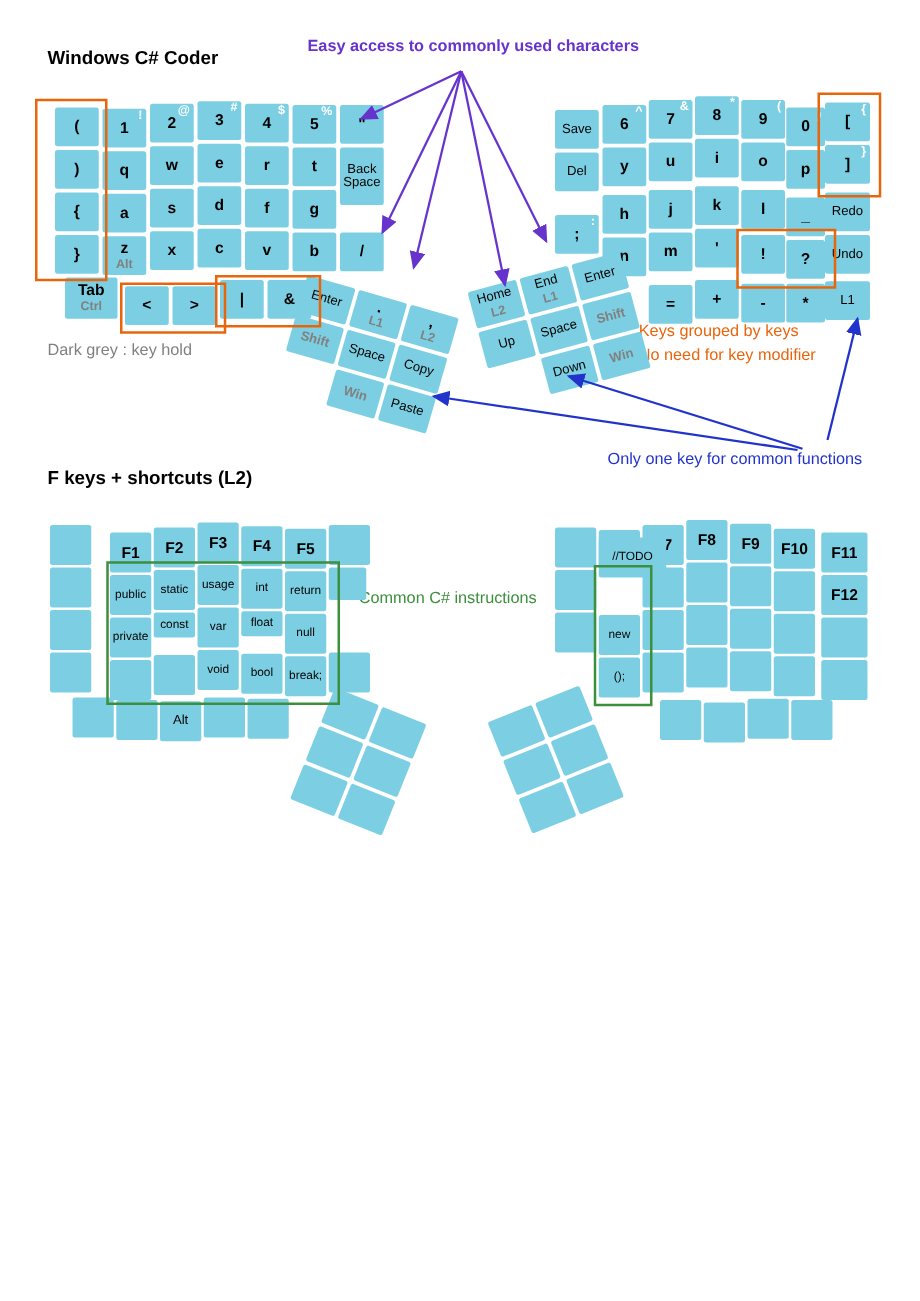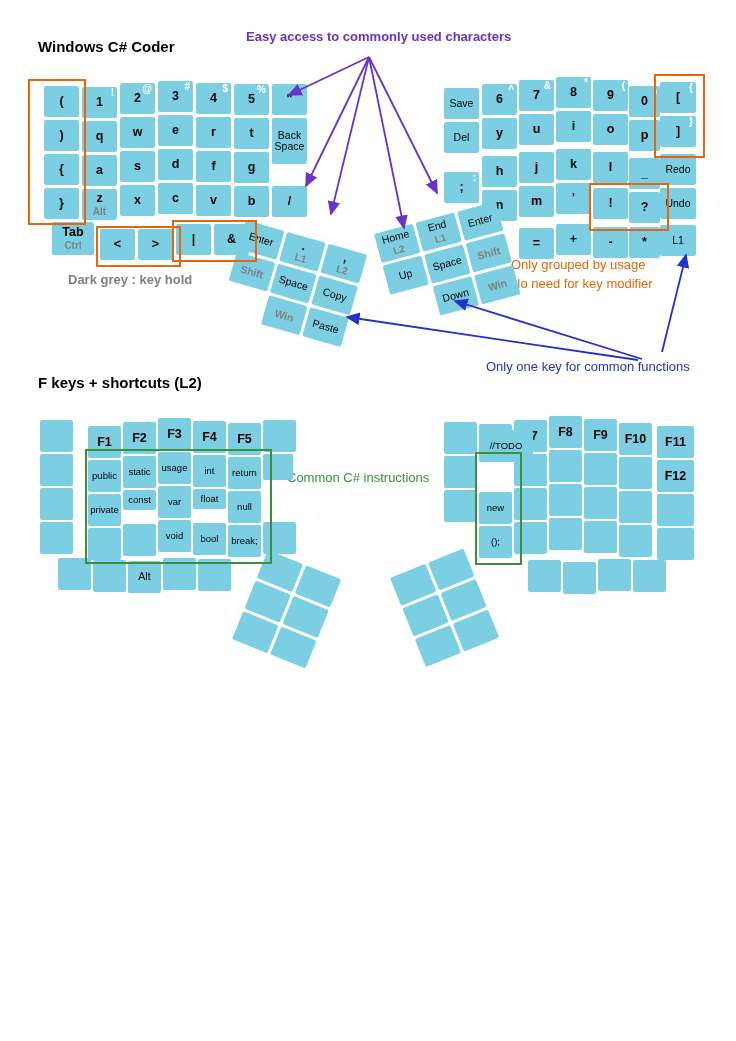--- a/index.html
+++ b/index.html
@@ -4,21 +4,21 @@
 <style>
   html,body{margin:0;padding:0;background:#fff;}
   #page{position:relative;width:736px;height:1041px;background:#fff;overflow:hidden;
         font-family:"Liberation Sans", sans-serif;}
   .t1{position:absolute;left:38px;font-weight:bold;font-size:15px;color:#000;white-space:nowrap;}
   .note{position:absolute;font-size:13px;white-space:nowrap;}
   .purpleN{color:var(--purple);font-weight:bold;}
   .orangeN{color:var(--orange);}
   .blueN{color:var(--blue);}
   .greenN{color:var(--green);}
-  .greyN{color:var(--hold);font-weight:bold;margin-left:30px;}
+  .greyN{color:var(--hold);font-weight:normal;}
   .key{position:absolute;background:var(--key);border-radius:2px;color:#000;
        display:flex;flex-direction:column;align-items:center;justify-content:center;
        font-weight:bold;font-size:12.5px;line-height:1;z-index:1;text-align:center;}
   .key .ksub{position:absolute;top:1px;right:3px;color:#fff;font-size:10px;font-weight:bold;}
   .key .khold{color:var(--hold);font-size:10px;font-weight:bold;margin-top:2px;line-height:1;}
   .key.small{font-weight:normal;font-size:10.5px;line-height:1.05;}
   .key.code{font-weight:normal;font-size:9.5px;line-height:1.05;}
   .key.grey{color:var(--hold);font-weight:bold;font-size:10.5px;}
   .thumb{position:absolute;transform-origin:top left;z-index:1;}
   .thumb .key{z-index:1;}
@@ -27,21 +27,21 @@
   .abox.green{border:2px solid var(--green);}
   .overlay{position:absolute;left:0;top:0;z-index:10;pointer-events:none;}
 </style>
 </head>
 <body>
 
 <div id="page">
   <div class="t1" style="top:38px;">Windows C# Coder</div>
   <div class="note purpleN" style="left:246px;top:29px;">Easy access to commonly used characters</div>
   <div class="note greyN" style="left:38px;top:272px;">Dark grey : key hold</div>
-  <div class="note orangeN" style="left:511px;top:257px;">Only grouped by usage</div>
+  <div class="note orangeN" style="left:511px;top:257px;">Keys grouped by keys</div>
   <div class="note orangeN" style="left:511px;top:276px;">No need for key modifier</div>
   <div class="note blueN" style="left:486px;top:359px;">Only one key for common functions</div>
   <div class="t1" style="top:374px;">F keys + shortcuts (L2)</div>
   <div class="note greenN" style="left:287px;top:470px;">Common C# instructions</div>
   <div id="kb">
       <div class="key" style="left: 44px; top: 86px; width: 35px; height: 31px;">
         <span class="klabel">(</span>
       </div>
       <div class="key" style="left: 82px; top: 87px; width: 35px; height: 31px;">
         <span class="klabel">1</span>

